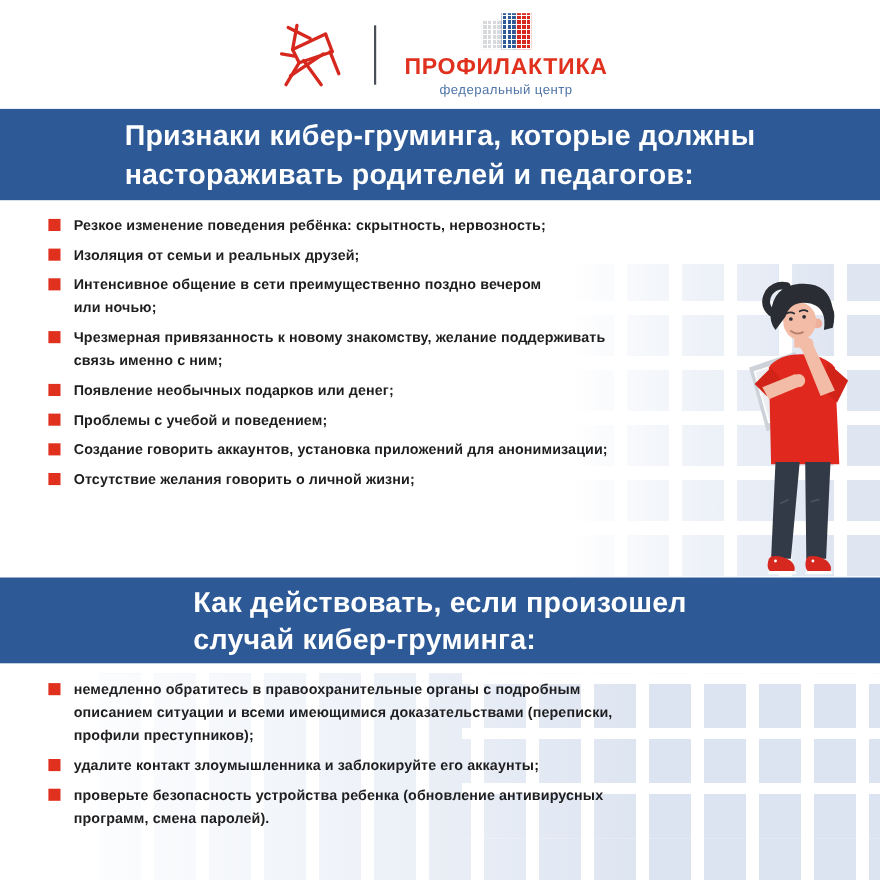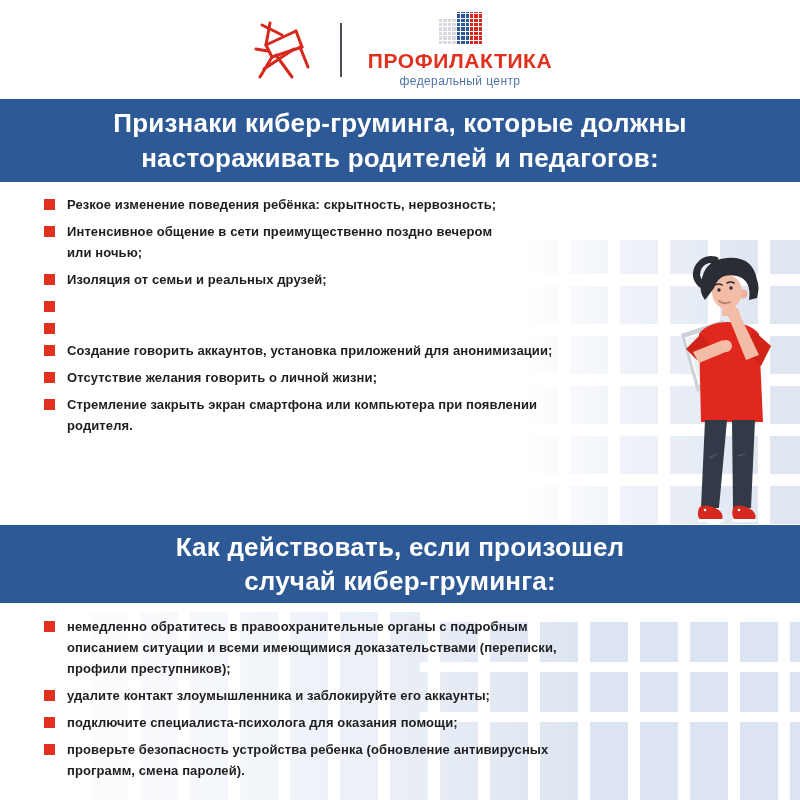--- a/index.html
+++ b/index.html
@@ -47,21 +47,21 @@
   }
   .px-gray { width:18px; height:26px; background-color:#d7d9dd; }
   .px-blue { width:13px; height:33px; background-color:#2d5a96; }
   .px-red  { width:14px; height:33px; background-color:#d6281e; }
   .brand   { color:#e0301e; font-weight:bold; font-size:21px; letter-spacing:0.6px; line-height:1.1; }
   .tagline { color:#4f74a8; font-size:12px; letter-spacing:0.4px; margin-top:2px; }
 
   
   .banner {
     position:absolute; left:0; width:800px; background:#2d5a96; z-index:1;
-    display:flex; align-items:center; justify-content:center; text-align:center;
+    display:flex; align-items:center; justify-content:center; text-align:left;
   }
   .banner-1 { top:99px;  height:83px; }
   .banner-2 { top:525px; height:78px; }
   .banner h2 {
     margin:0; color:#ffffff; font-weight:bold; font-size:26px; line-height:1.32;
     white-space:pre-line; letter-spacing:0.2px;
   }
 
   
   .list { position:absolute; left:44px; z-index:1; }
@@ -120,45 +120,47 @@
 настораживать родителей и педагогов:</h2>
 </div>
 
 <div class="list list-1">
   <div class="item">
       <span class="bullet"></span>
       <span class="item-text">Резкое изменение поведения ребёнка: скрытность, нервозность;</span>
     </div>
   <div class="item">
       <span class="bullet"></span>
+      <span class="item-text">Изоляция от семьи и реальных друзей;</span>
+    </div>
+  <div class="item">
+      <span class="bullet"></span>
       <span class="item-text">Интенсивное общение в сети преимущественно поздно вечером
 или ночью;</span>
     </div>
   <div class="item">
       <span class="bullet"></span>
-      <span class="item-text">Изоляция от семьи и реальных друзей;</span>
-    </div>
-  <div class="item">
-      <span class="bullet"></span>
-    </div>
-  <div class="item">
-      <span class="bullet"></span>
+      <span class="item-text">Чрезмерная привязанность к новому знакомству, желание поддерживать
+связь именно с ним;</span>
+    </div>
+  <div class="item">
+      <span class="bullet"></span>
+      <span class="item-text">Появление необычных подарков или денег;</span>
+    </div>
+  <div class="item">
+      <span class="bullet"></span>
+      <span class="item-text">Проблемы с учебой и поведением;</span>
     </div>
   <div class="item">
       <span class="bullet"></span>
       <span class="item-text">Создание говорить аккаунтов, установка приложений для анонимизации;</span>
     </div>
   <div class="item">
       <span class="bullet"></span>
       <span class="item-text">Отсутствие желания говорить о личной жизни;</span>
-    </div>
-  <div class="item">
-      <span class="bullet"></span>
-      <span class="item-text">Стремление закрыть экран смартфона или компьютера при появлении
-родителя.</span>
     </div>
 </div>
 
 <div class="man">
   <svg width="150" height="274" viewBox="0 0 150 274" fill="none">
 
     <polygon points="28,82 70,68 86,126 44,140" fill="#cdd1d8"></polygon>
     <polygon points="33,86 67,75 80,121 46,132" fill="#eceef1" stroke="#ffffff" stroke-width="1.5"></polygon>
     <circle cx="62" cy="75" r="1.6" fill="#9aa0a8"></circle>
 
@@ -207,20 +209,16 @@
       <span class="item-text">немедленно обратитесь в правоохранительные органы с подробным
 описанием ситуации и всеми имеющимися доказательствами (переписки,
 профили преступников);</span>
     </div>
   <div class="item">
       <span class="bullet"></span>
       <span class="item-text">удалите контакт злоумышленника и заблокируйте его аккаунты;</span>
     </div>
   <div class="item">
       <span class="bullet"></span>
-      <span class="item-text">подключите специалиста-психолога для оказания помощи;</span>
-    </div>
-  <div class="item">
-      <span class="bullet"></span>
       <span class="item-text">проверьте безопасность устройства ребенка (обновление антивирусных
 программ, смена паролей).</span>
     </div>
 </div>
 
 </body></html>

